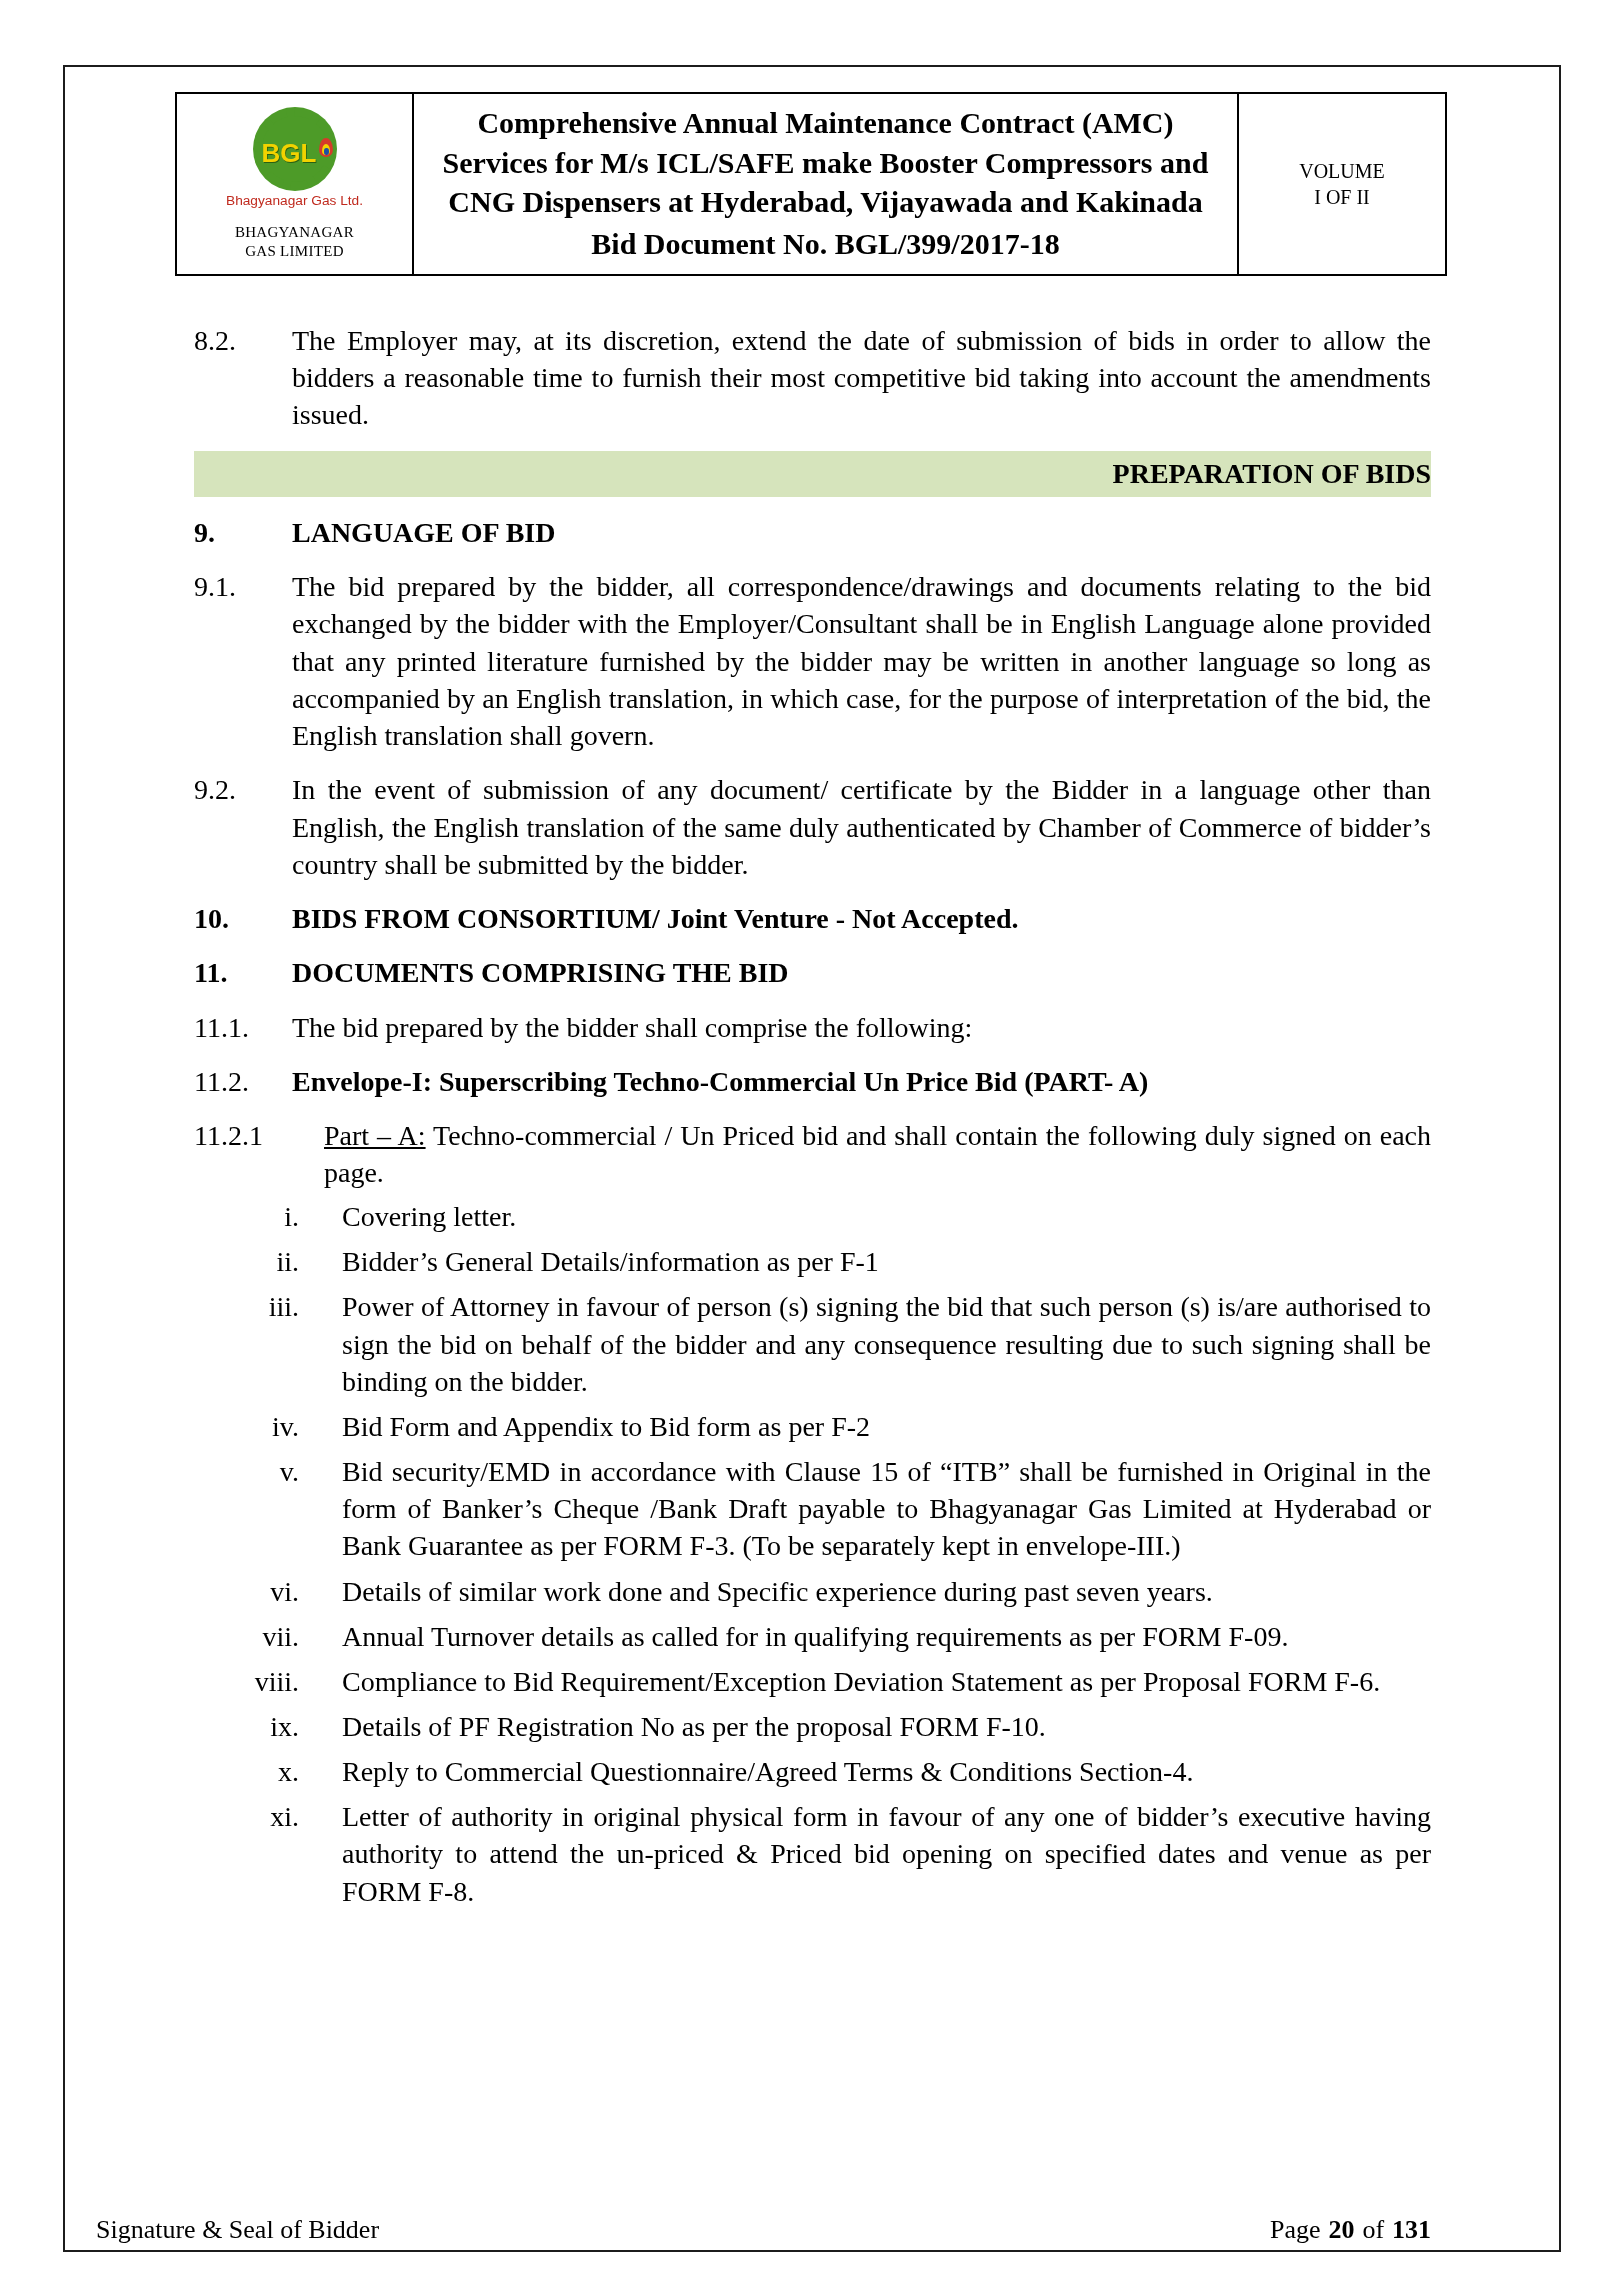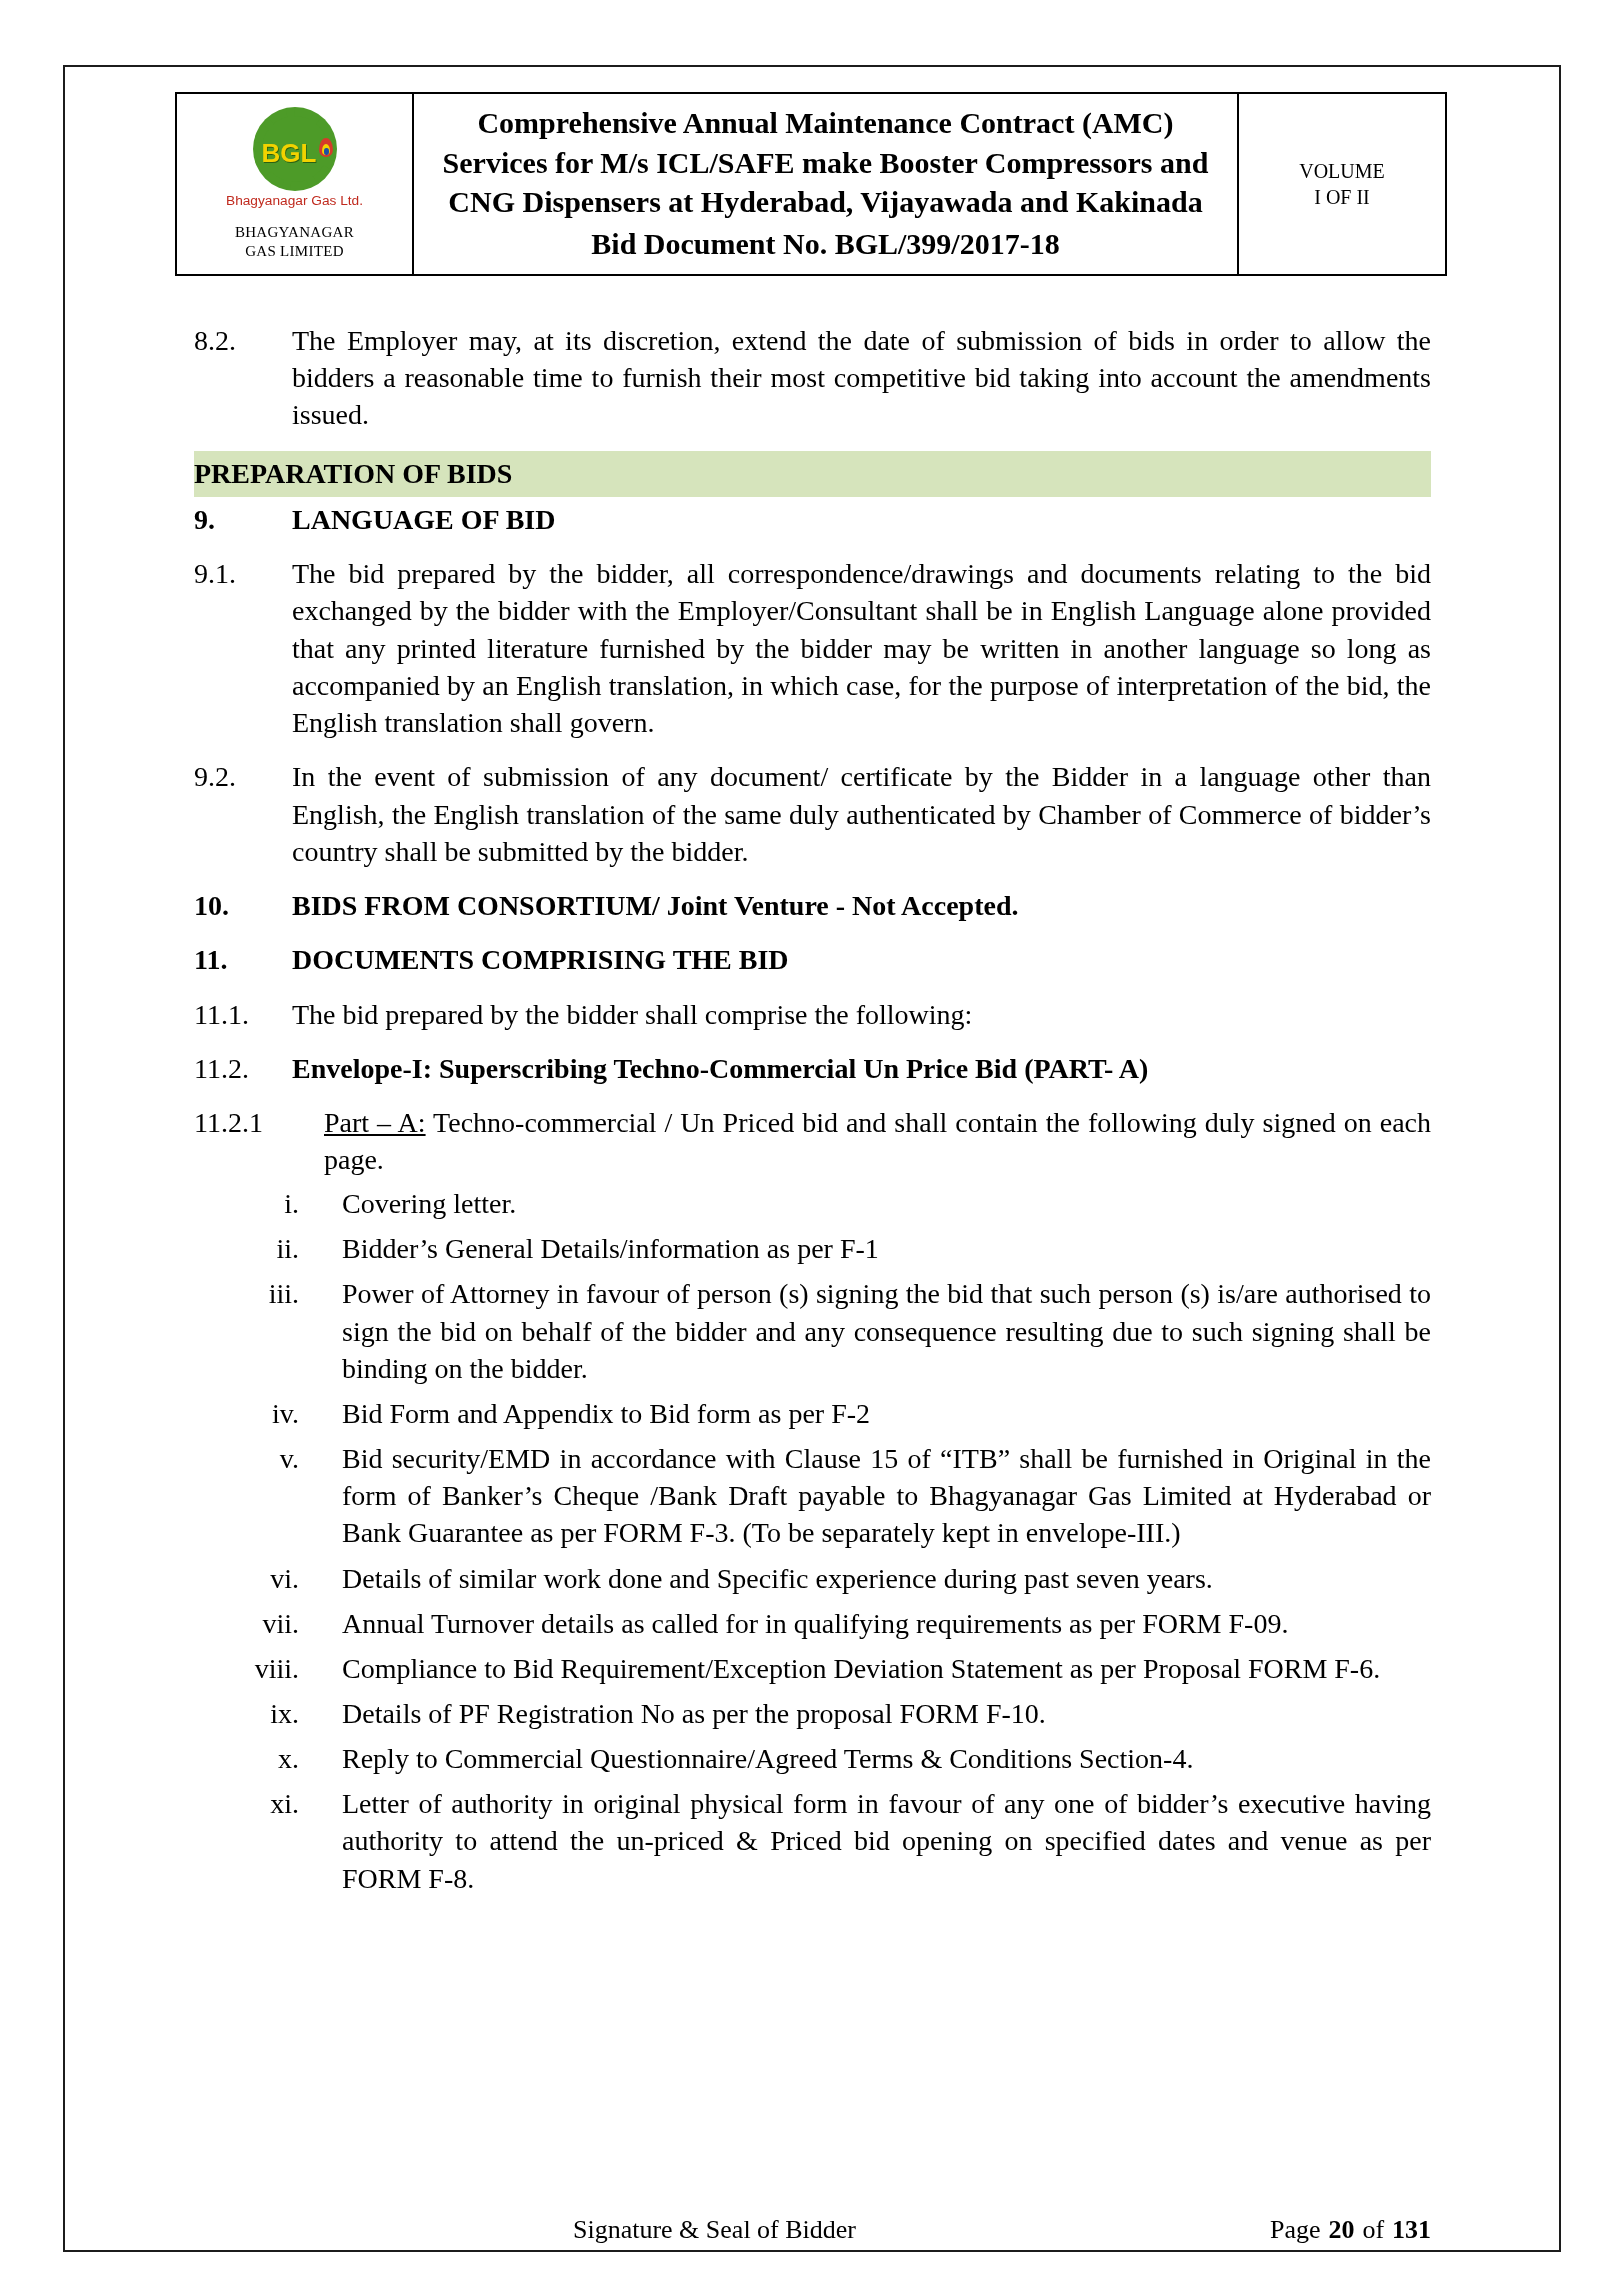--- a/index.html
+++ b/index.html
@@ -51,34 +51,34 @@
   .content {
     position:absolute; left:194px; top:322px; width:1237px;
     font-size:28px; line-height:1.33;
   }
   .row { display:flex; margin-bottom:17px; }
   .num { width:98px; flex-shrink:0; }
   .txt { flex:1; text-align:justify; }
   .bold { font-weight:bold; }
   .u { text-decoration:underline; }
   .banner {
-    background:#d6e4bc; text-align:left; font-weight:bold;
-    padding:3.9px 0 5.2px 0; margin-bottom:4px;
+    background:#d6e4bc; text-align:right; font-weight:bold;
+    padding:3.9px 0 5.2px 0; margin-bottom:17px;
   }
   .list { margin-top:2.6px; }
   .li { display:flex; margin-bottom:7.9px; }
   .li-num { width:105px; flex-shrink:0; text-align:right; }
   .li-txt { flex:1; margin-left:43px; text-align:justify; }
   
   .footer {
     position:absolute; left:194px; width:1237px; bottom:46px;
     font-size:26px; height:34px;
   }
   .footer .sig {
-    position:absolute; left:0; right:0; text-align:center;
+    position:absolute; left:0; right:0; 
     transform:translateX(-98px);
   }
   .footer .pg { position:absolute; right:0; display:flex; gap:7.9px; }
 </style>
 </head>
 <body>
 
 <div class="page">
   <div class="frame"></div>
 

